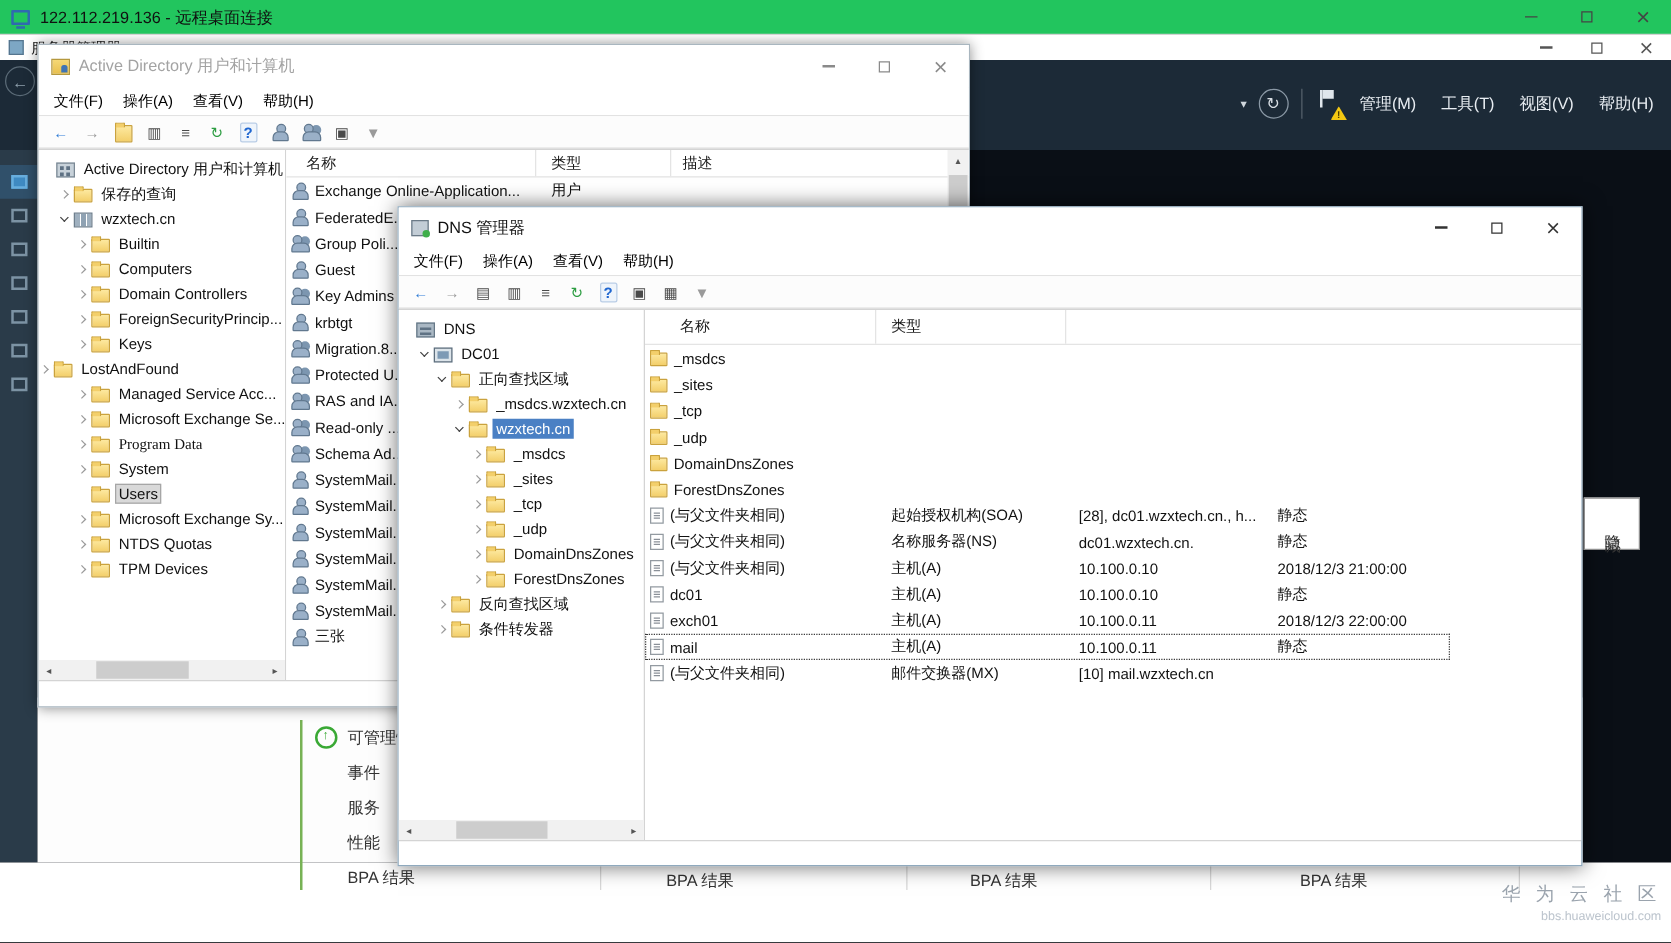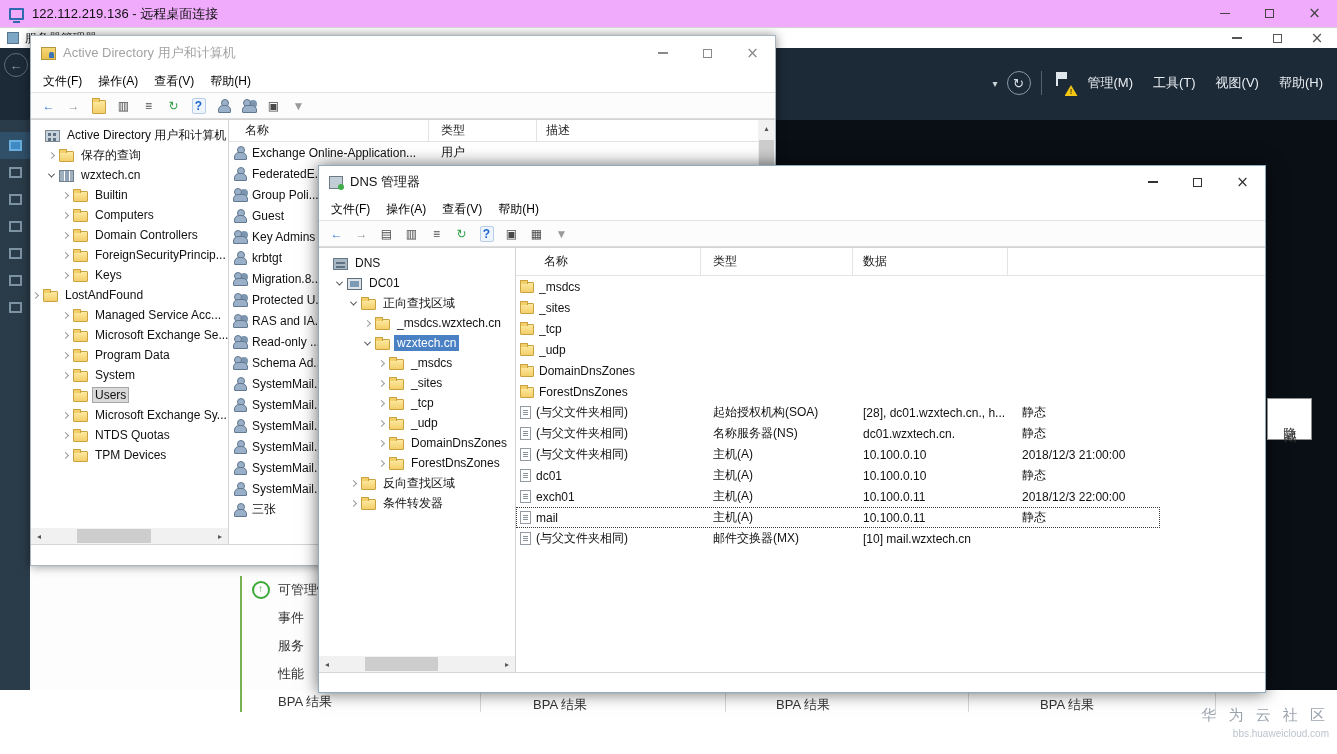--- a/index.html
+++ b/index.html
@@ -1,20 +1,20 @@
 <!DOCTYPE html>
 <html><head>
 <meta charset="utf-8">
 <style>
   * { margin:0; padding:0; box-sizing:border-box; }
   body { font-family:"Liberation Sans","DejaVu Sans",sans-serif; background:#3a3a3a; }
   .screen { position:relative; width:1337px; height:754px; overflow:hidden; background:#0a0f16; font-size:12px; }
 
   
-  .rdp-bar { position:absolute; left:0; top:0; width:100%; height:28px; background:#f0abfc;
+  .rdp-bar { position:absolute; left:0; top:0; width:100%; height:28px; background:#22c55e;
              border-bottom:1px solid #d2d2d2; display:flex; align-items:center; z-index:50; }
   .rdp-icon { width:15px; height:12px; border:2px solid #2f6ab0; border-radius:1px; margin:0 8px 0 9px; position:relative; }
   .rdp-icon::after { content:""; position:absolute; left:2px; bottom:-5px; width:7px; height:2px; background:#2f6ab0; }
   .rdp-title { font-size:13px; color:#101010; }
   .rdp-controls { margin-left:auto; display:flex; height:100%; }
   .wc-btn { width:45px; height:100%; display:flex; align-items:center; justify-content:center;
             background:transparent; border:0; color:#444; cursor:pointer; }
   .g-min { width:10px; height:1.5px; background:currentColor; display:inline-block; }
   .g-max { width:9px; height:9px; border:1.3px solid currentColor; display:inline-block; }
   .g-close { font-size:15px; line-height:1; font-family:"DejaVu Sans",sans-serif; }
@@ -394,21 +394,21 @@
             <li class="tree-item exp-collapsed" style="padding-left: 30px;">
               <span class="chev"></span>
               <span class="tico ic-folder"></span>
               <span class="tlabel">Managed Service Acc...</span>
             </li>
             <li class="tree-item exp-collapsed" style="padding-left: 30px;">
               <span class="chev"></span>
               <span class="tico ic-folder"></span>
               <span class="tlabel">Microsoft Exchange Se...</span>
             </li>
-            <li class="tree-item exp-collapsed" style="padding-left: 30px;">
+            <li class="tree-item exp-collapsed" style="padding-left: 30px; font-family: Liberation Serif, serif;">
               <span class="chev"></span>
               <span class="tico ic-folder"></span>
               <span class="tlabel">Program Data</span>
             </li>
             <li class="tree-item exp-collapsed" style="padding-left: 30px;">
               <span class="chev"></span>
               <span class="tico ic-folder"></span>
               <span class="tlabel">System</span>
             </li>
             <li class="tree-item selected exp-none" style="padding-left: 30px;">
@@ -732,21 +732,20 @@
           <span class="hs-track">
               <span class="hs-thumb"></span>
             </span>
           <span class="hs-btn">▸</span>
         </div>
       </div>
       <div class="list-pane">
         <div class="lhead">
           <span class="hc dhc1">名称</span>
           <span class="hc dhc2">类型</span>
-          <span class="hc dhc3">数据</span>
           <span class="hc dhcf"></span>
         </div>
         <ul class="rows">
 
         <li class="lrow">
               <span class="cell dc1">
                 <span class="rico ic-folder"></span>
                 <span class="ctxt">_msdcs</span>
               </span>
               <span class="cell dc2"></span>

